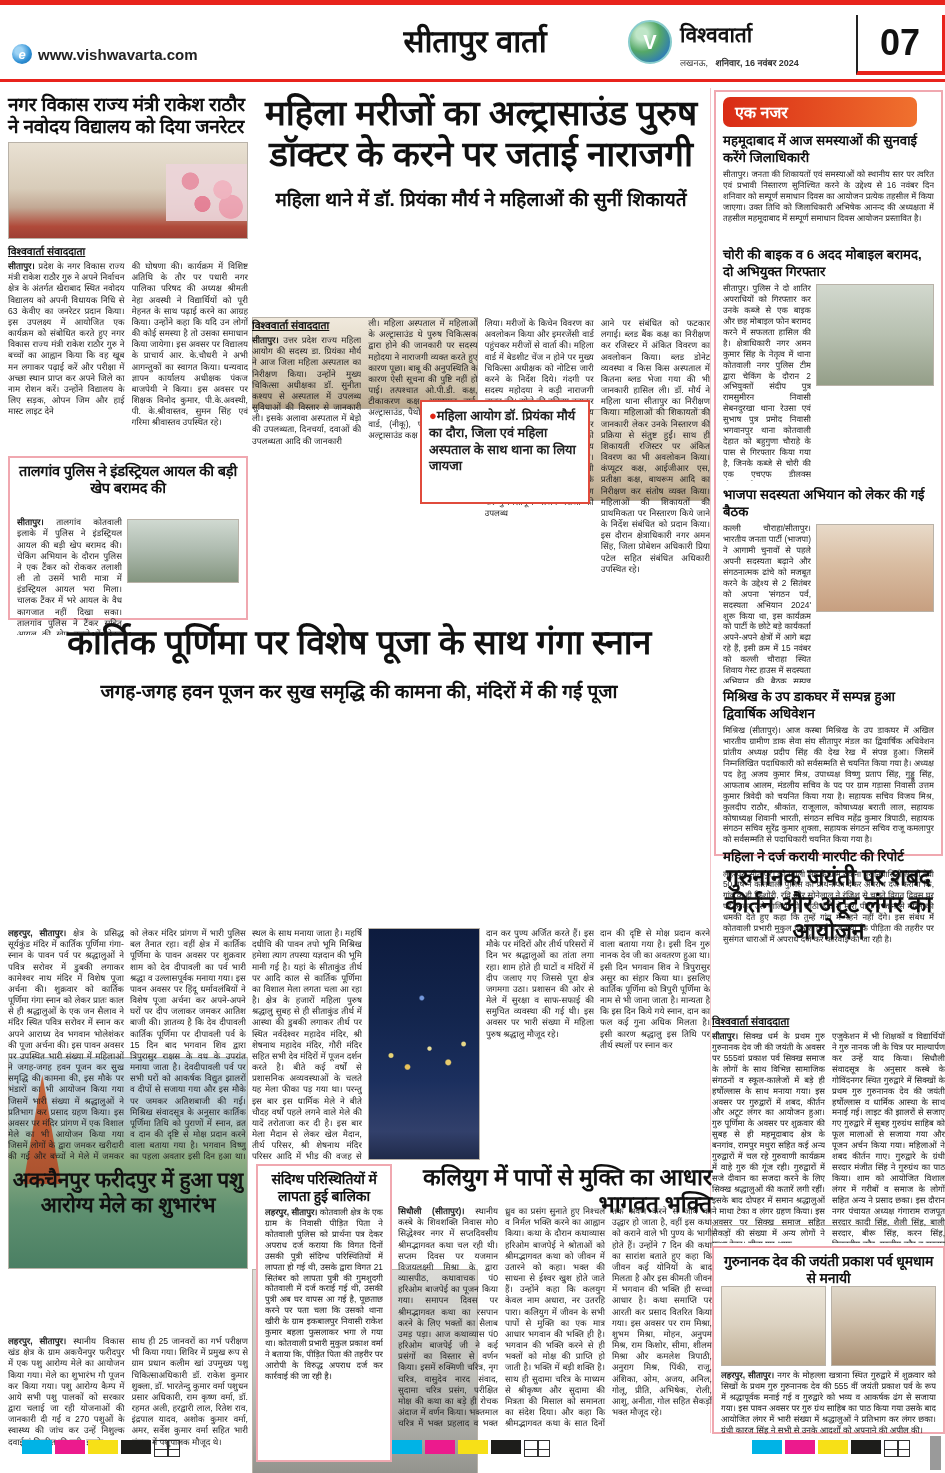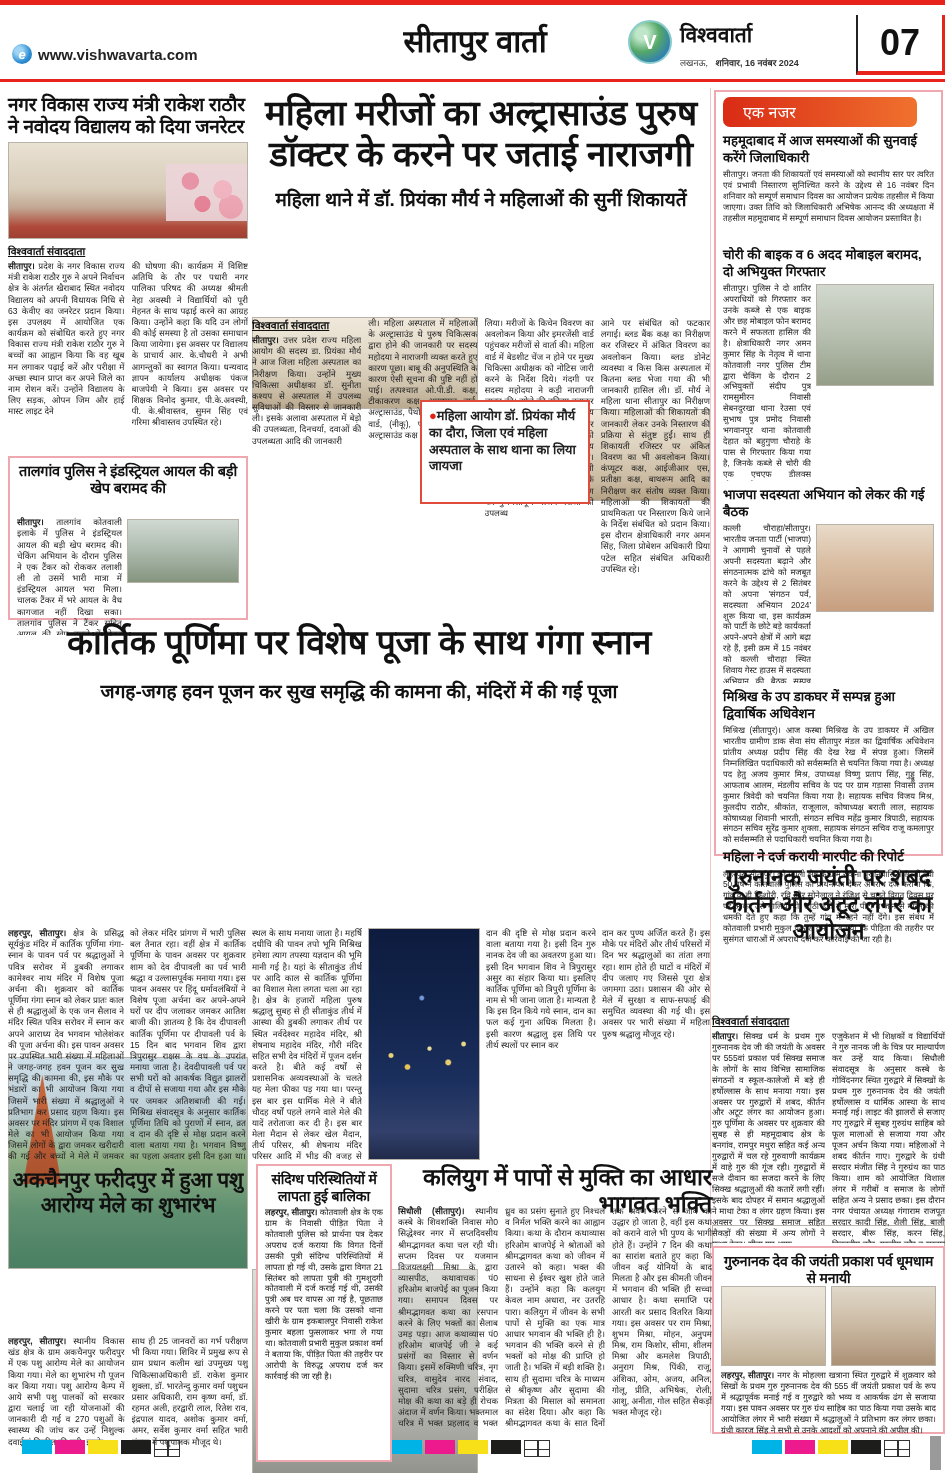--- a/index.html
+++ b/index.html
@@ -112,22 +112,22 @@
   <div class="news just">ली। महिला अस्पताल में महिलाओं के अल्ट्रासाउंड थे पुरुष चिकित्सक द्वारा होने की जानकारी पर सदस्य महोदया ने नाराजगी व्यक्त करते हुए कारण पूछा। बाबू की अनुपस्थिति के कारण ऐसी सूचना की पुष्टि नहीं हो पाई। तत्पश्चात ओ.पी.डी. कक्ष, टीकाकरण कक्ष, आयुष्मान वार्ड, अल्ट्रासाउंड, पैथोलॉजी कक्ष, किचेन वार्ड, (नीकू), पोस्ट नेटल सेंटर, अल्ट्रासाउंड कक्ष आदि का जायजा</div>
   <div class="news just">लिया। मरीजों के किचेन विवरण का अवलोकन किया और इमरजेंसी वार्ड पहुंचकर मरीजों से वार्ता की। महिला वार्ड में बेडशीट चेंज न होने पर मुख्य चिकित्सा अधीक्षक को नोटिस जारी करने के निर्देश दिये। गंदगी पर सदस्य महोदया ने कड़ी नाराजगी व्यक्त की। झोले की तकिया बनाकर मरीज सोते मिले। इस पर सदस्य महोदया ने वार्ड इंचार्ज को फटकार लगाई। बेडशीट, तकिया आदि को प्रतिदिन बदलने के निर्देश मुख्य चिकित्सा अधीक्षक को प्रदान किया। सीरियस महिला मरीज को इमरजेंसी में एडमिट कर इलाज कराने के निर्देश दिया। रसोईघर का निरीक्षण कर गुणवत्तापूर्ण भोजन मरीजों को उपलब्ध</div>
   <div class="news just">आने पर संबंधित को फटकार लगाई। ब्लड बैंक कक्ष का निरीक्षण कर रजिस्टर में अंकित विवरण का अवलोकन किया। ब्लड डोनेट व्यवस्था व किस किस अस्पताल में कितना ब्लड भेजा गया की भी जानकारी हासिल ली। डॉ. मौर्य ने महिला थाना सीतापुर का निरीक्षण किया। महिलाओं की शिकायतों की जानकारी लेकर उनके निस्तारण की प्रक्रिया से संतुष्ट हुईं। साथ ही शिकायती रजिस्टर पर अंकित विवरण का भी अवलोकन किया। कंप्यूटर कक्ष, आईजीआर एस, प्रतीक्षा कक्ष, बाथरूम आदि का निरीक्षण कर संतोष व्यक्त किया। महिलाओं की शिकायतों की प्राथमिकता पर निस्तारण किये जाने के निर्देश संबंधित को प्रदान किया। इस दौरान क्षेत्राधिकारी नगर अमन सिंह, जिला प्रोबेशन अधिकारी प्रिया पटेल सहित संबंधित अधिकारी उपस्थित रहे।</div>
 </div>
 
 <div class="abs quote" style="left:420px;top:400px;width:152px;height:88px">
   <span class="bullet">●</span><span>महिला आयोग डॉ. प्रियंका मौर्य का दौरा, जिला एवं महिला अस्पताल के साथ थाना का लिया जायजा</span>
 </div>
 
 <div class="abs pinkbox" style="left:714px;top:90px;width:229px;height:766px;padding:5px 7px">
-  <div style="background:linear-gradient(90deg,#d92b15,#f0712e);color:#fff;font-weight:400;font-size:16px;
-              border-radius:7px;padding:4px 20px;width:92%;box-sizing:border-box">एक नजर</div>
+  <div style="background:linear-gradient(90deg,#d92b15,#f0712e);color:#fff;font-weight:700;font-size:16px;
+              border-radius:7px;padding:4px 12px;width:92%;box-sizing:border-box">एक नजर</div>
 
   <div class="eknazar-item-hl">महमूदाबाद में आज समस्याओं की सुनवाई करेंगे जिलाधिकारी</div>
   <div class="small-news just" style="height:72px;overflow:hidden">सीतापुर। जनता की शिकायतों एवं समस्याओं को स्थानीय स्तर पर त्वरित एवं प्रभावी निस्तारण सुनिश्चित करने के उद्देश्य से 16 नवंबर दिन शनिवार को सम्पूर्ण समाधान दिवस का आयोजन प्रत्येक तहसील में किया जाएगा। उक्त तिथि को जिलाधिकारी अभिषेक आनन्द की अध्यक्षता में तहसील महमूदाबाद में सम्पूर्ण समाधान दिवस आयोजन प्रस्तावित है।</div>
 
   <div class="eknazar-item-hl">चोरी की बाइक व 6 अदद मोबाइल बरामद, दो अभियुक्त गिरफ्तार</div>
   <div style="overflow:hidden">
     <div class="ph ph-bike" style="float:right;width:118px;height:102px;margin:1px 0 3px 5px"></div>
     <div class="small-news just" style="height:198px;overflow:hidden">सीतापुर। पुलिस ने दो शातिर अपराधियों को गिरफ्तार कर उनके कब्जे से एक बाइक और छह मोबाइल फोन बरामद करने में सफलता हासिल की है। क्षेत्राधिकारी नगर अमन कुमार सिंह के नेतृत्व में थाना कोतवाली नगर पुलिस टीम द्वारा चेकिंग के दौरान 2 अभियुक्तों संदीप पुत्र रामसुमीरन निवासी सेबनदुरखा थाना रेउसा एवं सुभाष पुत्र प्रमोद निवासी भगवानपुर थाना कोतवाली देहात को बहुगुणा चौराहे के पास से गिरफ्तार किया गया है, जिनके कब्जे से चोरी की एक एचएफ डीलक्स मोटरसाइकिल न. UP34AV9859 व 6 अदद मोबाइल बरामद हुए है। अभियुक्तों ने पूछताछ में बताया कि उन्होंने 29 अक्टूबर 24 को चौंदी वाले हनुमान मन्दिर से पहले सीतापुर में एक व्यक्ति के बैग से आधे मोबाईल चोरी कर लिये थे तथा बरामद अन्य मोबाइल उन्होंने मिलकर अलग-अलग जगहों से चोरी किये हैं। बरामद मोटरसाइकिल, अगस्त महीने में गुड़िया चौराहा थाना सदरपुर क्षेत्र से चोरी की थी। दोनों घटनाओं के अभियोग सम्बंधित थानों में पंजीकृत हैं। पंजीकृत अभियोग में धारा बढ़ोतरी करते हुए गिरफ्तार अभियुक्तों का चालान न्यायालय भेजा गया।</div>
   </div>
 
@@ -167,22 +167,22 @@
 <div class="abs" style="left:8px;top:678px;width:702px;font-size:19px;font-weight:600;text-align:center;color:#111">जगह-जगह हवन पूजन कर सुख समृद्धि की कामना की, मंदिरों में की गई पूजा</div>
 
 <div class="abs ph ph-pond" style="left:8px;top:710px;width:240px;height:212px"></div>
 <div class="abs ph ph-street" style="left:252px;top:710px;width:226px;height:212px"></div>
 
 <div class="abs" style="left:8px;top:928px;width:702px;height:232px;display:flex;gap:6px">
   <div class="news just" style="width:118px"><span class="dl">लहरपुर, सीतापुर।</span> <span>क्षेत्र के प्रसिद्ध सूर्यकुंड मंदिर में कार्तिक पूर्णिमा गंगा-स्नान के पावन पर्व पर श्रद्धालुओं ने पवित्र सरोवर में डुबकी लगाकर कामेश्वर नाथ मंदिर में विशेष पूजा अर्चना की। शुक्रवार को कार्तिक पूर्णिमा गंगा स्नान को लेकर प्रातः काल से ही श्रद्धालुओं के एक जन सैलाव ने मंदिर स्थित पवित्र सरोवर में स्नान कर अपने आराध्य देव भगवान भोलेशंकर की पूजा अर्चना की। इस पावन अवसर पर उपस्थित भारी संख्या में महिलाओं ने जगह-जगह हवन पूजन कर सुख समृद्धि की कामना की, इस मौके पर भंडारों का भी आयोजन किया गया जिसमें भारी संख्या में श्रद्धालुओं ने प्रतिभाग कर प्रसाद ग्रहण किया। इस अवसर पर मंदिर प्रांगण में एक विशाल मेले का भी आयोजन किया गया जिसमें लोगों के द्वारा जमकर खरीदारी की गई और बच्चों ने मेले में जमकर धमाल मचाया। सुरक्षा व्यवस्था</span></div>
   <div class="news just" style="width:118px">को लेकर मंदिर प्रांगण में भारी पुलिस बल तैनात रहा। वहीं क्षेत्र में कार्तिक पूर्णिमा के पावन अवसर पर शुक्रवार शाम को देव दीपावली का पर्व भारी श्रद्धा व उल्लासपूर्वक मनाया गया। इस पावन अवसर पर हिंदू धर्मावलंबियों ने विशेष पूजा अर्चना कर अपने-अपने घरों पर दीप जलाकर जमकर आतिश बाजी की। ज्ञातव्य है कि देव दीपावली कार्तिक पूर्णिमा पर दीपावली पर्व के 15 दिन बाद भगवान शिव द्वारा त्रिपुरासुर राक्षस के वध के उपरांत मनाया जाता है। देवदीपावली पर्व पर सभी घरों को आकर्षक विद्युत झालरों व दीपों से सजाया गया और इस मौके पर जमकर अतिशबाजी की गई। मिश्रिख संवादसूत्र के अनुसार कार्तिक पूर्णिमा तिथि को पुराणों में स्नान, व्रत व दान की दृष्टि से मोक्ष प्रदान करने वाला बताया गया है। भगवान विष्णु का पहला अवतार इसी दिन हुआ था। जिससे कार्तिक पूर्णिमा का त्यौहार आस्था</div>
   <div class="news just" style="width:112px">स्थल के साथ मनाया जाता है। महर्षि दधीचि की पावन तपो भूमि मिश्रिख हमेशा त्याग तपस्या यज्ञदान की भूमि मानी गई है। यहां के सीताकुंड तीर्थ पर आदि काल से कार्तिक पूर्णिमा का विशाल मेला लगता चला आ रहा है। क्षेत्र के हजारों महिला पुरुष श्रद्धालु सुबह से ही सीताकुंड तीर्थ में आस्था की डुबकी लगाकर तीर्थ पर स्थित नर्वदेश्वर महादेव मंदिर, श्री शेषनाथ महादेव मंदिर, गौरी मंदिर सहित सभी देव मंदिरों में पूजन दर्शन करते है। बीते कई वर्षों से प्रशासनिक अव्यवस्थाओं के चलते यह मेला फीका पड़ गया था। परन्तु इस बार इस धार्मिक मेले ने बीते चौदह वर्षों पहले लगने वाले मेले की यादें तरोताजा कर दी है। इस बार मेला मैदान से लेकर खेल मैदान, तीर्थ परिसर, श्री शेषनाथ मंदिर परिसर आदि में भीड़ की वजह से निकलना मुश्किल हो रहा है। यह है कार्तिक पूर्णिमा का महत्व। कार्तिक पूर्णिमा तिथि की पुराणों में स्नान, व्रत व</div>
   <div class="ph ph-night" style="width:112px;height:232px;flex:none"></div>
+  <div class="news just" style="width:110px">दान कर पुण्य अर्जित करते हैं। इस मौके पर मंदिरों और तीर्थ परिसरों में दिन भर श्रद्धालुओं का तांता लगा रहा। शाम होते ही घाटों व मंदिरों में दीप जलाए गए जिससे पूरा क्षेत्र जगमगा उठा। प्रशासन की ओर से मेले में सुरक्षा व साफ-सफाई की समुचित व्यवस्था की गई थी। इस अवसर पर भारी संख्या में महिला पुरुष श्रद्धालु मौजूद रहे।</div>
   <div class="news just" style="width:112px">दान की दृष्टि से मोक्ष प्रदान करने वाला बताया गया है। इसी दिन गुरु नानक देव जी का अवतरण हुआ था। इसी दिन भगवान शिव ने त्रिपुरासुर असुर का संहार किया था। इसलिए कार्तिक पूर्णिमा को त्रिपुरी पूर्णिमा के नाम से भी जाना जाता है। मान्यता है कि इस दिन किये गये स्नान, दान का फल कई गुना अधिक मिलता है। इसी कारण श्रद्धालु इस तिथि पर तीर्थ स्थलों पर स्नान कर</div>
-  <div class="news just" style="width:110px">दान कर पुण्य अर्जित करते हैं। इस मौके पर मंदिरों और तीर्थ परिसरों में दिन भर श्रद्धालुओं का तांता लगा रहा। शाम होते ही घाटों व मंदिरों में दीप जलाए गए जिससे पूरा क्षेत्र जगमगा उठा। प्रशासन की ओर से मेले में सुरक्षा व साफ-सफाई की समुचित व्यवस्था की गई थी। इस अवसर पर भारी संख्या में महिला पुरुष श्रद्धालु मौजूद रहे।</div>
 </div>
 
 <div class="abs hl" style="left:8px;top:1168px;width:240px;font-size:21px;text-align:center">अकचैनपुर फरीदपुर में हुआ पशु आरोग्य मेले का शुभारंभ</div>
 
 <div class="abs cols" style="left:8px;top:1336px;width:240px;height:126px">
   <div class="news just"><span class="dl">लहरपुर, सीतापुर।</span> <span>स्थानीय विकास खंड क्षेत्र के ग्राम अकचैनपुर फरीदपुर में एक पशु आरोग्य मेले का आयोजन किया गया। मेले का शुभारंभ गौ पूजन कर किया गया। पशु आरोग्य कैम्प में आये सभी पशु पालकों को सरकार द्वारा चलाई जा रही योजनाओं की जानकारी दी गई व 270 पशुओं के स्वास्थ्य की जांच कर उन्हें निशुल्क दवाईयां वितरित की गयी, इसके</span></div>
   <div class="news just">साथ ही 25 जानवरों का गर्भ परीक्षण भी किया गया। शिविर में प्रमुख रूप से ग्राम प्रधान कलीम खां उपमुख्य पशु चिकित्साअधिकारी डॉ. राकेश कुमार शुक्ला, डॉ. भारतेन्दु कुमार वर्मा पशुधन प्रसार अधिकारी, राम कृष्ण वर्मा, डॉ. रहमत अली, हरद्वारी लाल, रितेश राव, इंद्रपाल यादव, अशोक कुमार वर्मा, अमर, सर्वेश कुमार वर्मा सहित भारी संख्या में पशुपालक मौजूद थे।</div>
 </div>
 
 <div class="abs pinkbox" style="left:256px;top:1164px;width:136px;height:298px;padding:5px 7px">

